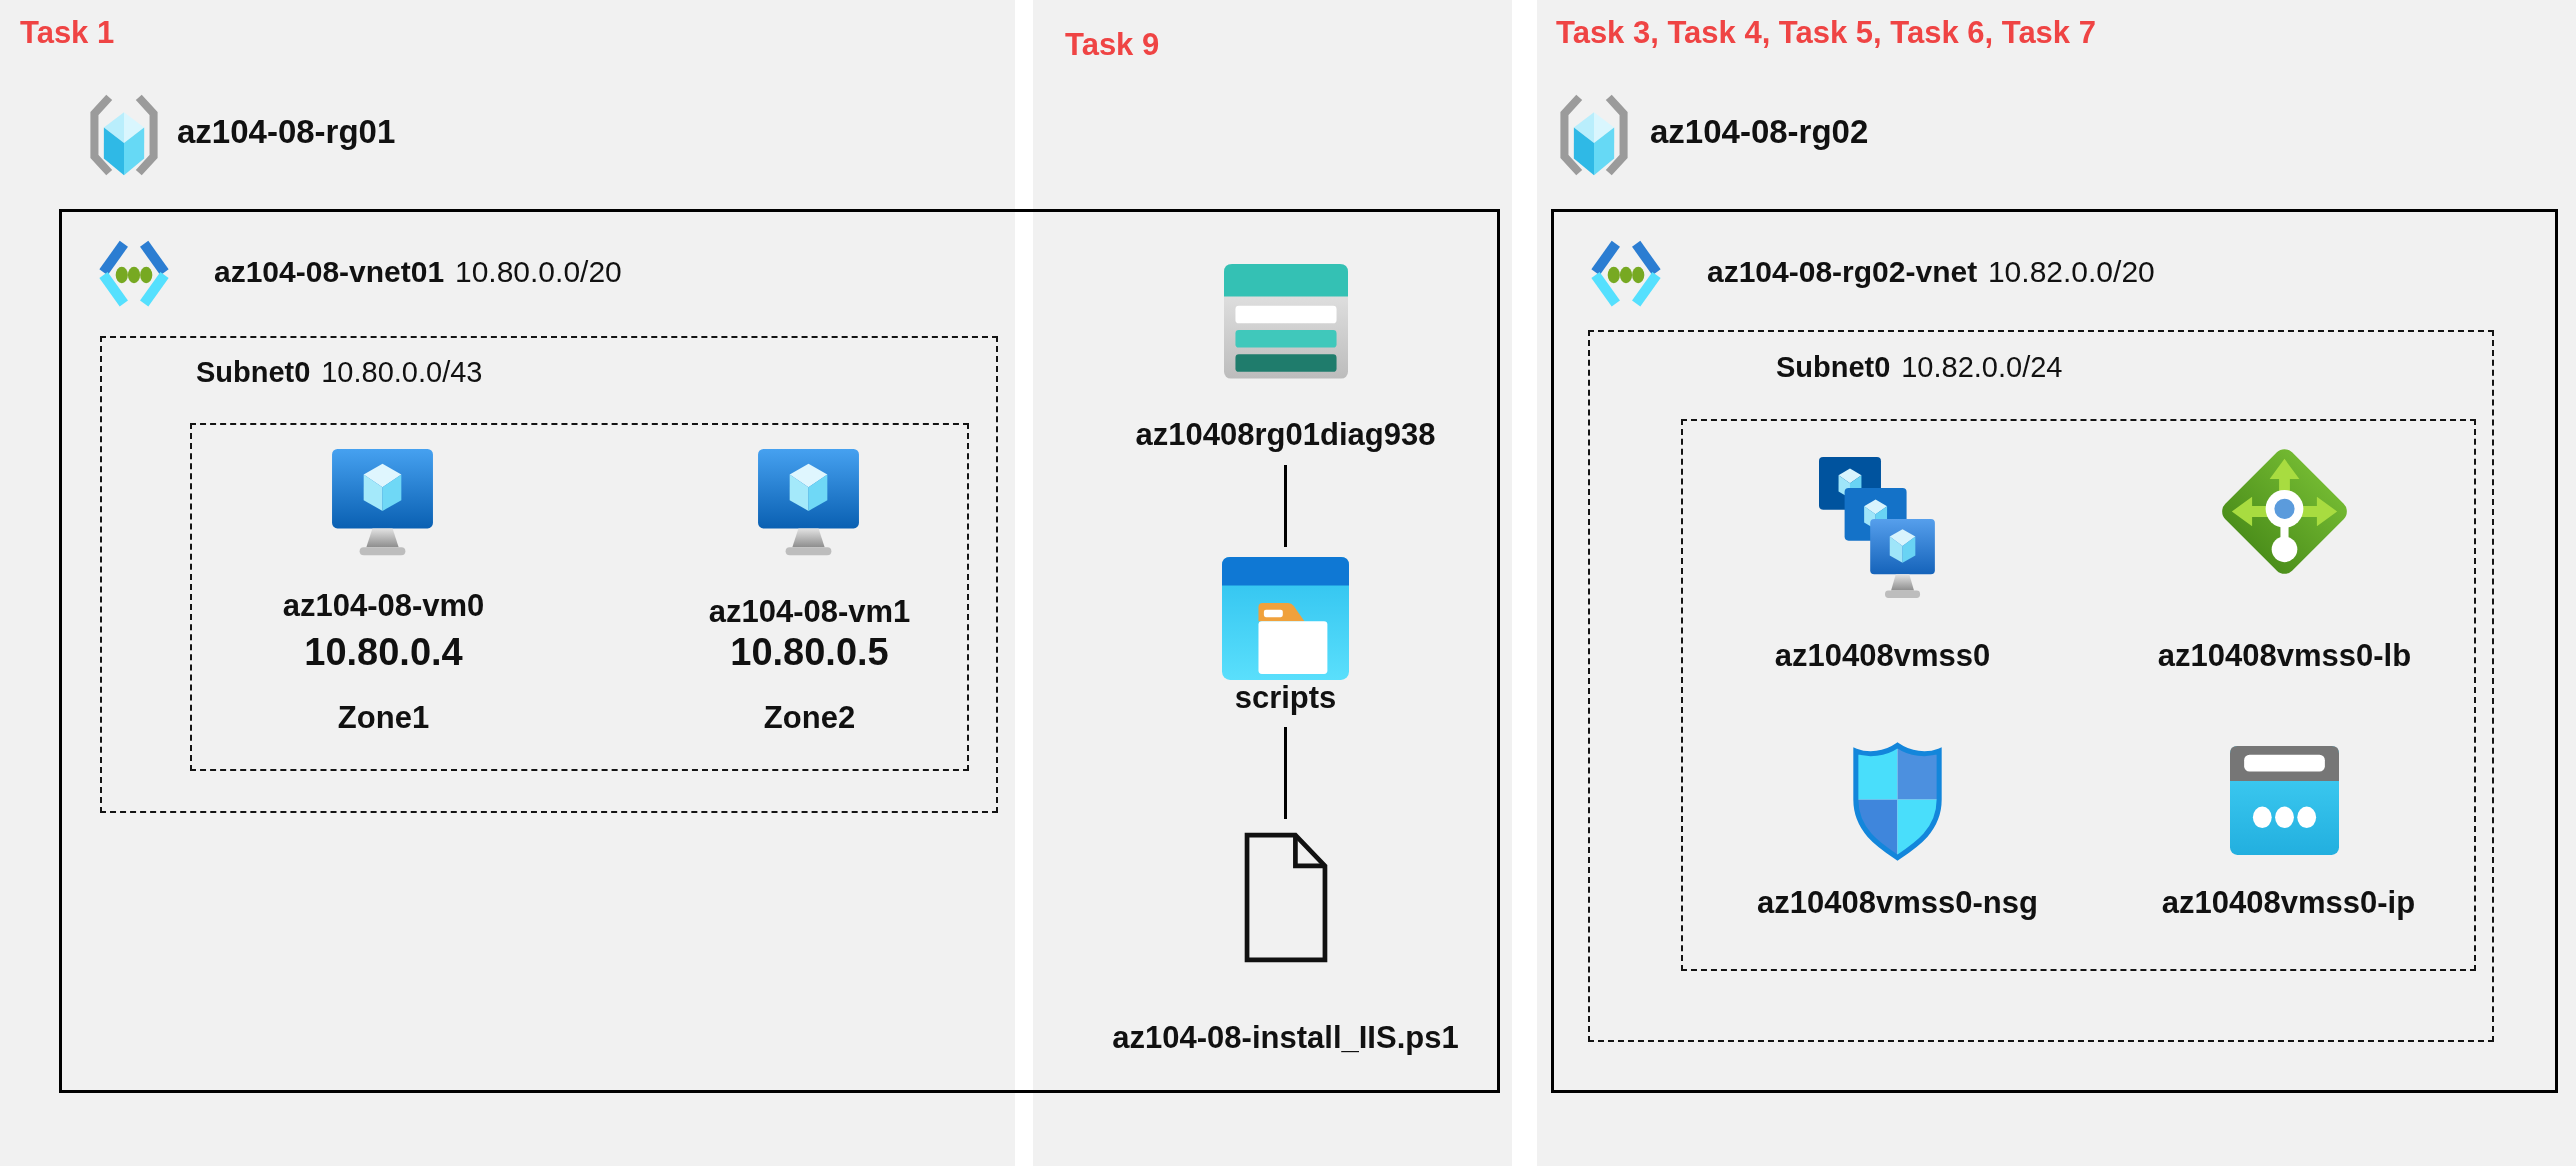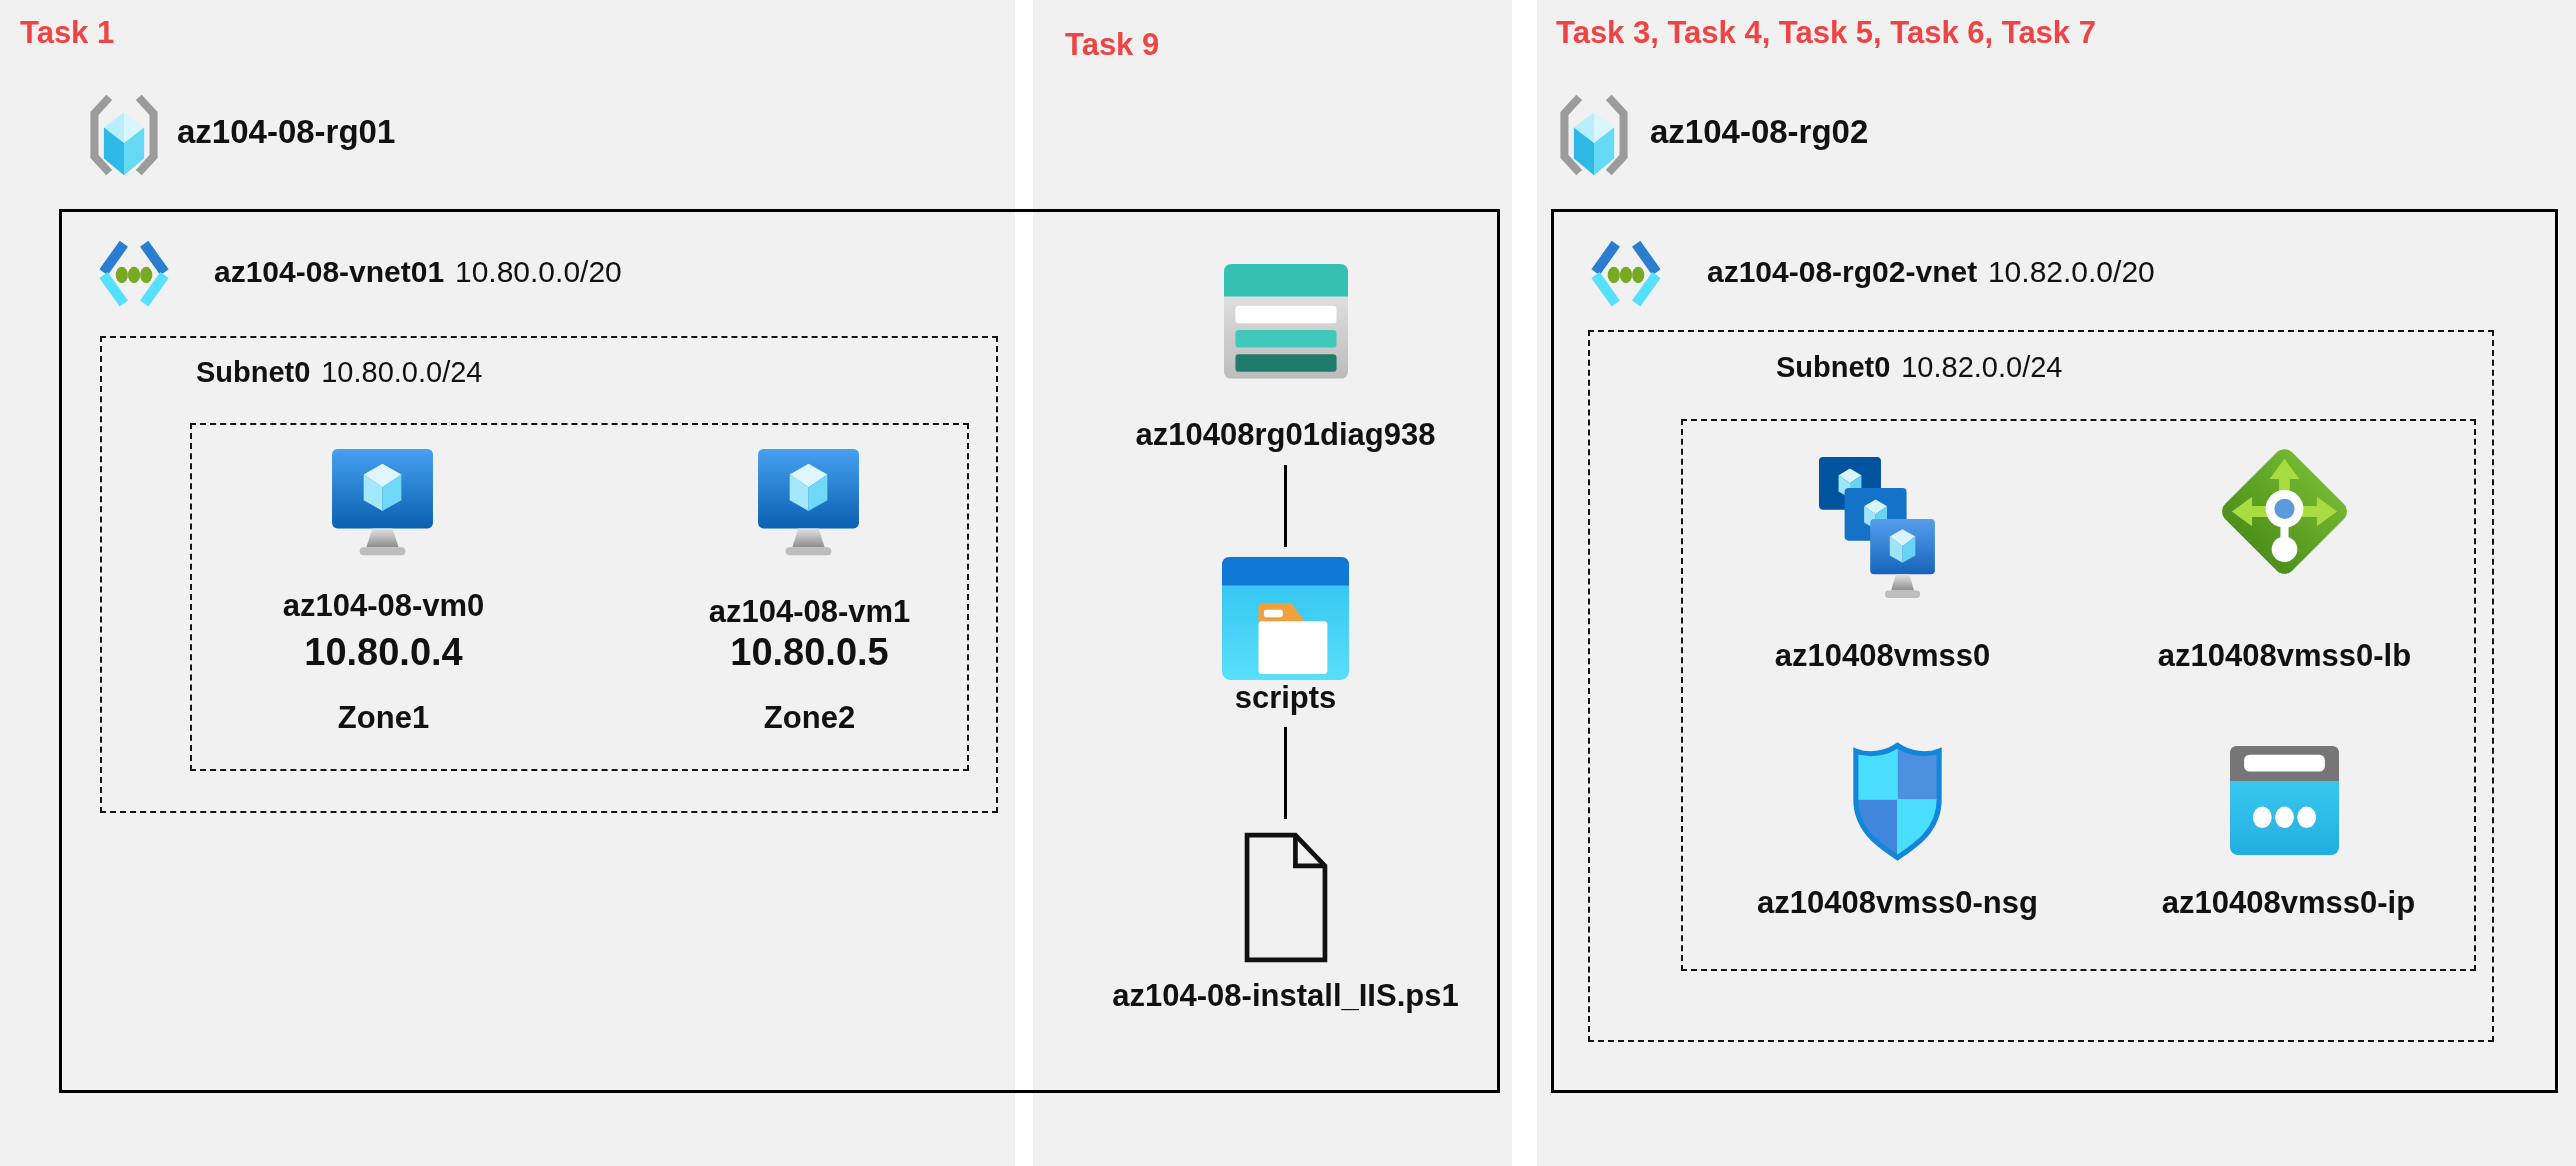--- a/index.html
+++ b/index.html
@@ -84,21 +84,21 @@
     <ellipse cx="41" cy="56" rx="9" ry="12" fill="#77A922"></ellipse>
     <ellipse cx="59" cy="56" rx="9" ry="12" fill="#77A922"></ellipse>
     <ellipse cx="77" cy="56" rx="9" ry="12" fill="#77A922"></ellipse>
   </svg>
   <div class="pair-label" style="left:214px;top:255px;">
     <span class="bold">az104-08-vnet01</span><span class="reg">10.80.0.0/20</span>
   </div>
 
   <div class="dashed-box" style="left:100px;top:336px;width:894px;height:473px;"></div>
   <div class="pair-label" style="left:196px;top:356px;font-size:29px;">
-    <span class="bold">Subnet0</span><span class="reg">10.80.0.0/24</span>
+    <span class="bold">Subnet0</span><span class="reg">10.80.0.0/43</span>
   </div>
   <div class="dashed-box" style="left:190px;top:423px;width:775px;height:344px;"></div>
 
   <svg style="left:332px;top:449px;" width="101" height="109" viewBox="0 0 150 162">
     <rect x="0" y="0" width="150" height="118" rx="8" fill="url(#gMon)"></rect>
     <polygon points="75,22 103,38 75,57 47,38" fill="#DFF6FE"></polygon>
     <polygon points="47,38 75,57 75,92 47,76" fill="#A4E9FA"></polygon>
     <polygon points="103,38 75,57 75,92 103,76" fill="#6FD8F6"></polygon>
     <polygon points="60,118 90,118 99,146 51,146" fill="url(#gStand)"></polygon>
     <rect x="41" y="146" width="68" height="12" rx="6" fill="#BDBDBD"></rect>
@@ -138,21 +138,21 @@
     <rect x="54" y="95" width="102" height="78" rx="5" fill="#FFFFFF"></rect>
   </svg>
   <div class="center-label" style="left:982px;top:680px;">scripts</div>
 
   <div class="connector" style="left:1284px;top:727px;height:92px;"></div>
 
   <svg style="left:1243px;top:831px;" width="86" height="133" viewBox="0 0 128 198">
     <path d="M6 6 H78 L122 52 V192 H6 Z" fill="#F1F1F1" stroke="#111" stroke-width="7"></path>
     <path d="M78 6 V52 H122" fill="none" stroke="#111" stroke-width="7"></path>
   </svg>
-  <div class="center-label" style="left:982px;top:978px;">az104-08-install_IIS.ps1</div>
+  <div class="center-label" style="left:982px;top:1020px;">az104-08-install_IIS.ps1</div>
 
   <svg style="left:1556px;top:92px;" width="76" height="86" viewBox="0 0 112 128">
     <path d="M34 8 L12 32 L12 96 L34 120" fill="none" stroke="#9B9B9B" stroke-width="12"></path>
     <path d="M78 8 L100 32 L100 96 L78 120" fill="none" stroke="#9B9B9B" stroke-width="12"></path>
     <polygon points="56,30 26,53 56,76" fill="#B9EEFC"></polygon>
     <polygon points="56,30 86,53 56,76" fill="#D9F6FE"></polygon>
     <polygon points="26,53 56,76 56,124 26,99" fill="#2FB9E6"></polygon>
     <polygon points="86,53 56,76 56,124 86,99" fill="#66D9F5"></polygon>
   </svg>
   <div class="rg-label" style="left:1650px;top:113px;">az104-08-rg02</div>

